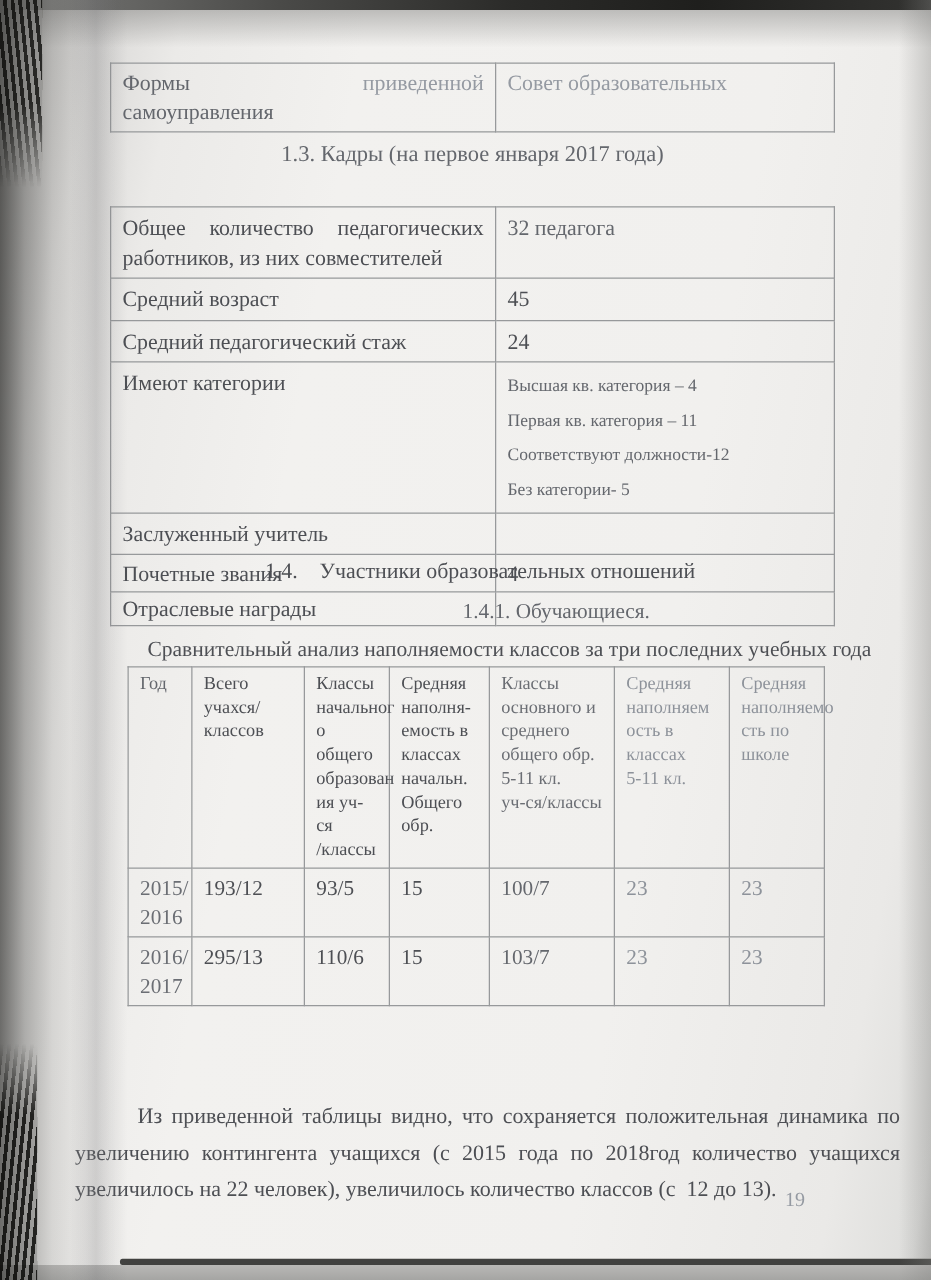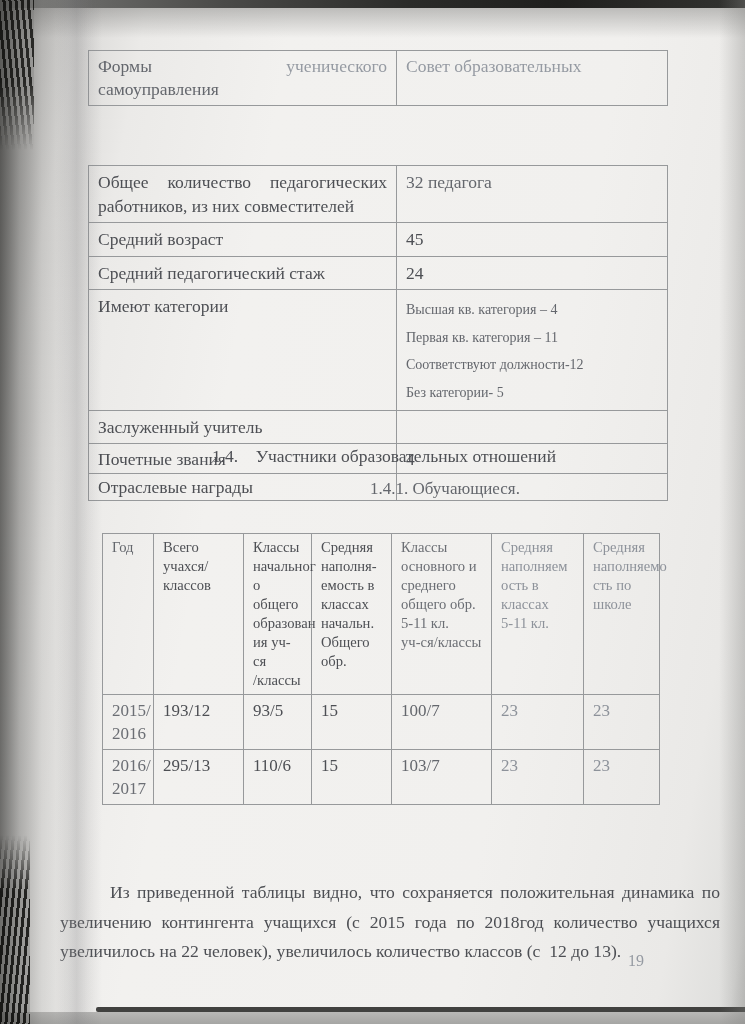--- a/index.html
+++ b/index.html
@@ -84,29 +84,30 @@
 <body>
 
 <div class="scan">
 
   <table class="tbl top-tbl">
     <tbody>
       <tr>
         <td class="t-mid" style="width:289px;">
           <div class="jline">
             <span>Формы</span>
-            <span class="t-light">ученического</span>
+            <span class="t-light">приведенной</span>
           </div>
           <div>самоуправления</div>
         </td>
         <td class="t-light">Совет образовательных</td>
       </tr>
     </tbody>
   </table>
 
+  <div class="h13 t-mid">1.3. Кадры (на первое января 2017 года)</div>
 
   <table class="tbl staff-tbl">
     <tbody>
       <tr>
         <td class="lbl t-dark" style="width:289px;">Общее количество педагогических работников, из них совместителей</td>
         <td class="val t-mid">32 педагога</td>
       </tr>
       <tr>
         <td class="lbl t-dark">Средний возраст</td>
         <td class="val t-dark">45</td>
@@ -132,20 +133,21 @@
       </tr>
       <tr>
         <td class="lbl t-dark">Отраслевые награды</td>
         <td class="val t-dark"></td>
       </tr>
     </tbody>
   </table>
 
   <div class="h14 t-dark">1.4.&nbsp;&nbsp;&nbsp;&nbsp;Участники образовательных отношений</div>
   <div class="h141 t-mid">1.4.1. Обучающиеся.</div>
+  <div class="caption t-dark">Сравнительный анализ наполняемости классов за три последних учебных года</div>
 
   <table class="tbl class-tbl">
     <colgroup>
       <col style="width:51px;">
         <col style="width:90px;">
         <col style="width:68px;">
         <col style="width:80px;">
       <col style="width:100px;">
         <col style="width:92px;">
         <col style="width:76px;">

